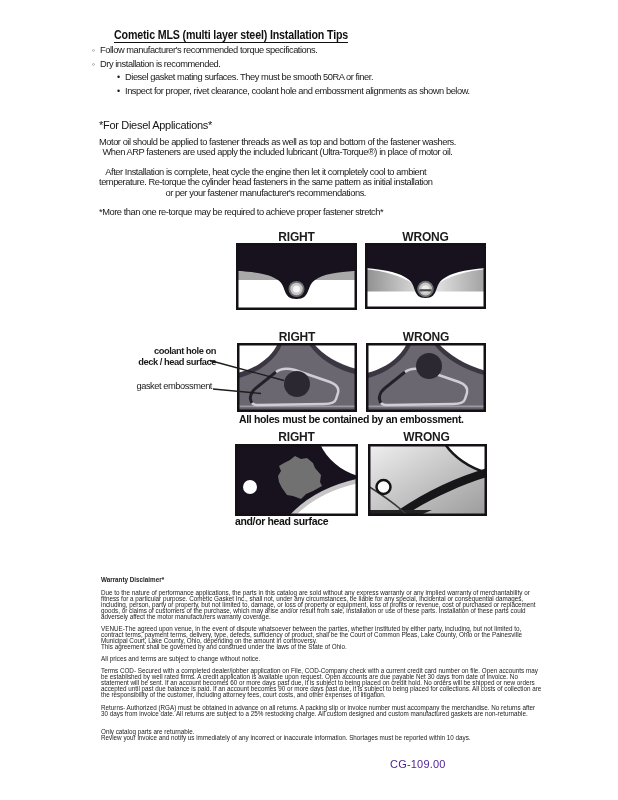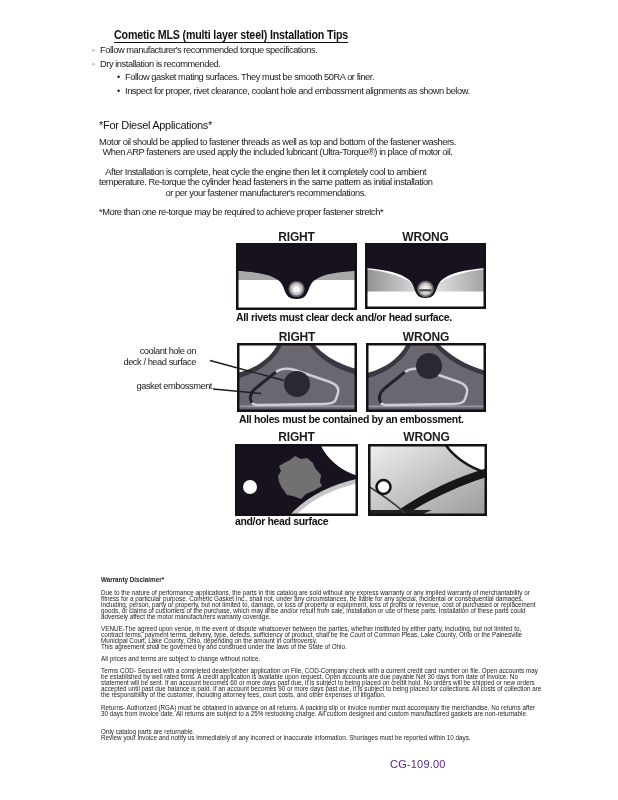--- a/index.html
+++ b/index.html
@@ -36,21 +36,21 @@
 </head>
 <body>
 
 <div class="page">
 
   <div class="title">Cometic MLS (multi layer steel) Installation Tips</div>
 
   <div class="tips">
     <div class="tip"><span class="mk">◦</span><span>Follow manufacturer's recommended torque specifications.</span></div>
     <div class="tip"><span class="mk">◦</span><span>Dry installation is recommended.</span></div>
-    <div class="tip sub"><span class="mk">•</span><span>Follow gasket mating surfaces.  They must be smooth 50RA or finer.</span></div>
+    <div class="tip sub"><span class="mk">•</span><span>Diesel gasket mating surfaces.  They must be smooth 50RA or finer.</span></div>
     <div class="tip sub"><span class="mk">•</span><span>Inspect for proper, rivet clearance, coolant hole and embossment alignments as shown below.</span></div>
   </div>
 
   <div class="diesel-heading">*For Diesel Applications*</div>
   <div class="para p1">
     <div>Motor oil should be applied to fastener threads as well as top and bottom of the fastener washers.</div>
     <div>When ARP fasteners are used apply the included lubricant (Ultra-Torque®) in place of motor oil.</div>
   </div>
   <div class="para p2">
     <div>After Installation is complete, heat cycle the engine then let it completely cool to ambient</div>
@@ -89,26 +89,25 @@
       <path d="M0,26 C20,28 36,33 47,40 L54,48.5 L0,48.5 Z" fill="url(#gL)"></path>
       <path d="M121,26 C101,28 85,33 74,40 L67,48.5 L121,48.5 Z" fill="url(#gR)"></path>
       <path d="M0,0 H121 V25 C98,27 86,30 78,36 C69,42 74,55 60.5,55 C47,55 52,42 43,36 C35,30 23,27 0,25 Z" fill="#17121d"></path>
       <circle cx="60.5" cy="46" r="8.3" fill="#6e6e6e"></circle>
       <circle cx="60.5" cy="46" r="6.4" fill="#c8c8c8"></circle>
       <circle cx="60.5" cy="46" r="3.8" fill="#ededed"></circle>
       <line x1="54.5" y1="47.3" x2="66.5" y2="47.3" stroke="#4a4a4a" stroke-width="2.2"></line>
       <rect x="1.25" y="1.25" width="118.5" height="63.5" fill="none" stroke="#141016" stroke-width="2.5"></rect>
     </svg>
   </div>
-  <div class="dcaption" style="left:236px;top:312px;">All rivets must clear deck and/or head surface.</div>
 
   <div class="dlabel" style="left:237px;top:330px;width:120px;">RIGHT</div>
   <div class="dlabel" style="left:366px;top:330px;width:120px;">WRONG</div>
 
-  <div class="anno" style="left:84px;top:346px;width:112px;">
+  <div class="anno" style="left:104px;top:346px;width:112px;font-weight:bold;">
     <div>coolant hole on</div>
     <div>deck / head surface</div>
   </div>
   <div class="anno" style="left:98px;top:381px;width:114px;">gasket embossment</div>
 
   <div class="dbox" style="left:237px;top:343px;">
     <svg width="120" height="69" viewBox="0 0 120 69">
       <rect x="0" y="0" width="120" height="69" fill="#6b6771"></rect>
       <path d="M43,0 C37,15 20,28 0,33" stroke="#3b3742" stroke-width="5" fill="none"></path>
       <path d="M0,0 H41 C35,14 19,26 0,30 Z" fill="#ffffff"></path>

